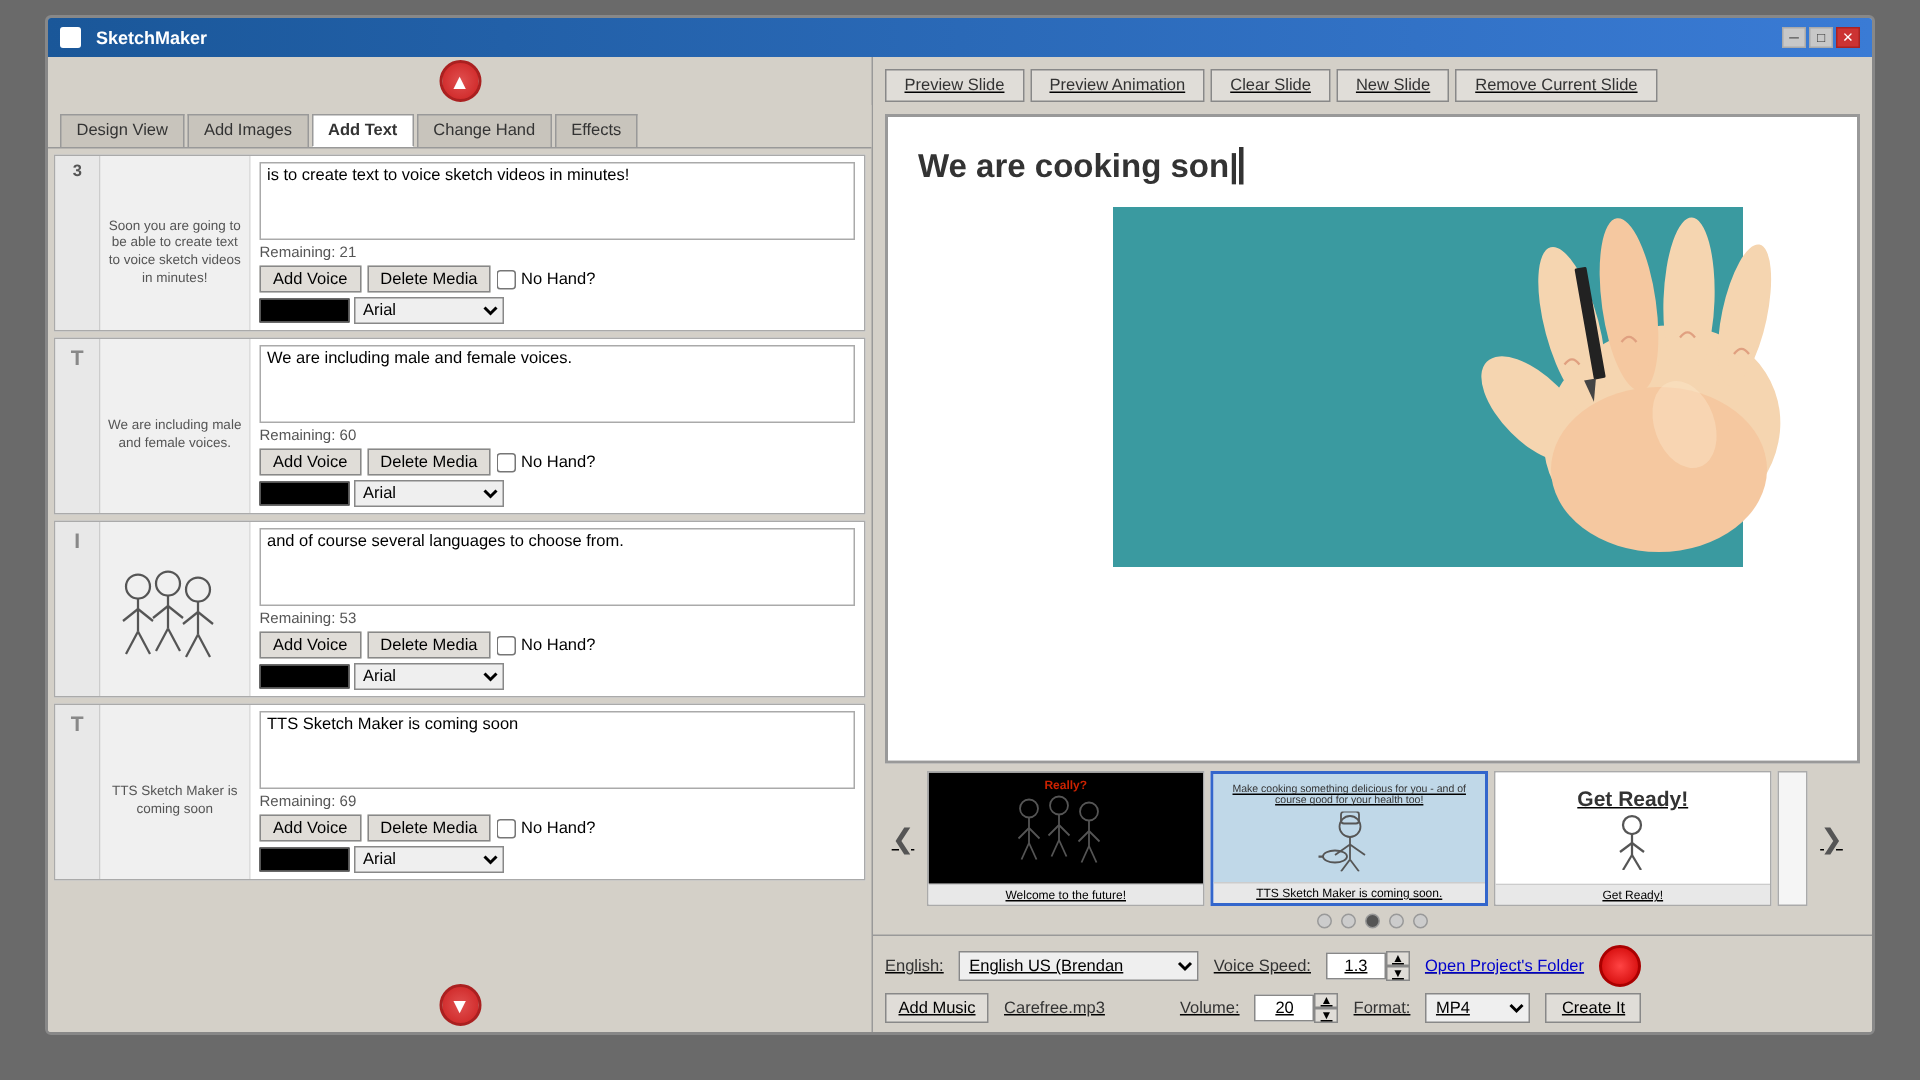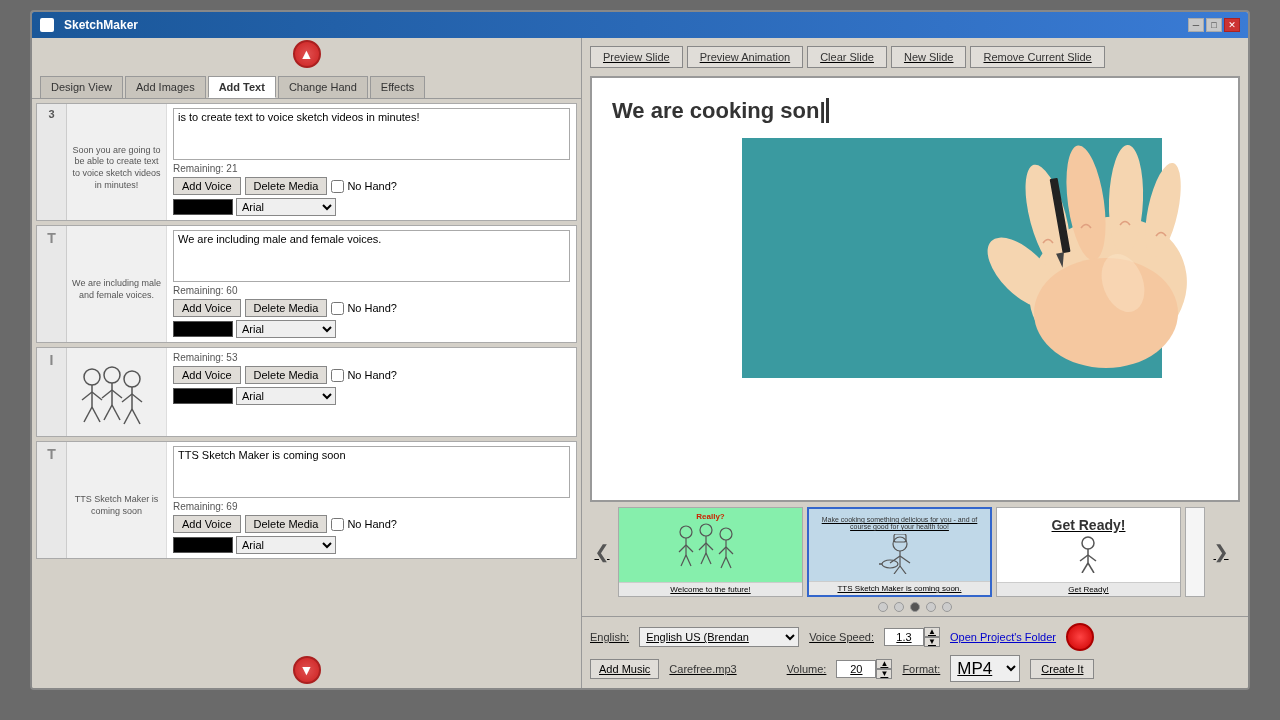--- a/index.html
+++ b/index.html
@@ -445,38 +445,38 @@
     }
     .add-music-btn {
       padding: 3px 8px;
       border: 1px solid #888;
       background: #e0ddd8;
       cursor: pointer;
       font-size: 11px;
     }
     .format-select {
       width: 70px;
-      font-size: 17px;
+      font-size: 11px;
       padding: 2px;
       border: 1px solid #888;
     }
     .create-btn {
       padding: 3px 10px;
       border: 1px solid #888;
       background: #e0ddd8;
       cursor: pointer;
       font-size: 11px;
     }
     .spinner-group {
       display: flex;
       align-items: center;
       gap: 0;
     }
     
-    .thumb1-bg { background: #86efac; }
+    .thumb1-bg { background: #000000; }
     .thumb2-bg { background: #c0d8e8; }
     .up-arrow-btn {
       display: flex;
       justify-content: center;
       padding: 2px 0;
     }
   </style>
 </head>
 <body>
 
@@ -588,20 +588,21 @@
                 <circle cx="60" cy="22" r="8" fill="none" stroke="#555" stroke-width="1.5"></circle>
                 <line x1="60" y1="30" x2="60" y2="52" stroke="#555" stroke-width="1.5"></line>
                 <line x1="60" y1="37" x2="50" y2="45" stroke="#555" stroke-width="1.5"></line>
                 <line x1="60" y1="37" x2="70" y2="45" stroke="#555" stroke-width="1.5"></line>
                 <line x1="60" y1="52" x2="52" y2="67" stroke="#555" stroke-width="1.5"></line>
                 <line x1="60" y1="52" x2="68" y2="67" stroke="#555" stroke-width="1.5"></line>
               </svg>
             </div>
           </div>
           <div class="slide-controls">
+            <textarea class="slide-textarea" style="">and of course several languages to choose from.</textarea>
             <div class="remaining-text">Remaining: 53</div>
             <div class="slide-buttons-row">
               <button class="slide-btn">Add Voice</button>
               <button class="slide-btn">Delete Media</button>
               <label class="checkbox-label">
                 <input type="checkbox" style=""> No Hand?
               </label>
             </div>
             <div class="font-row">
               <div class="color-box"></div>

